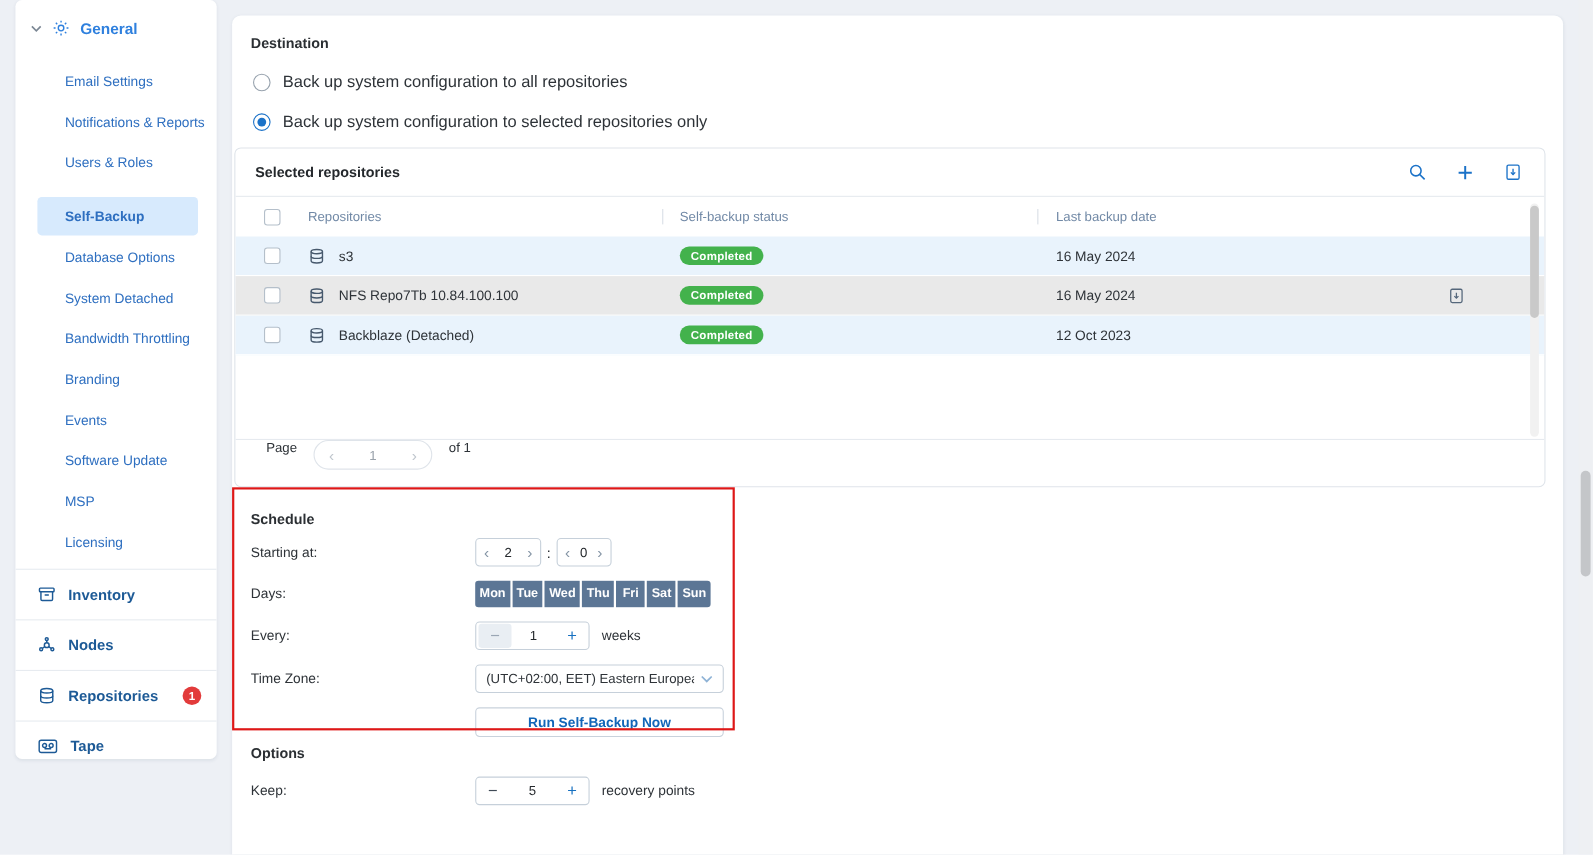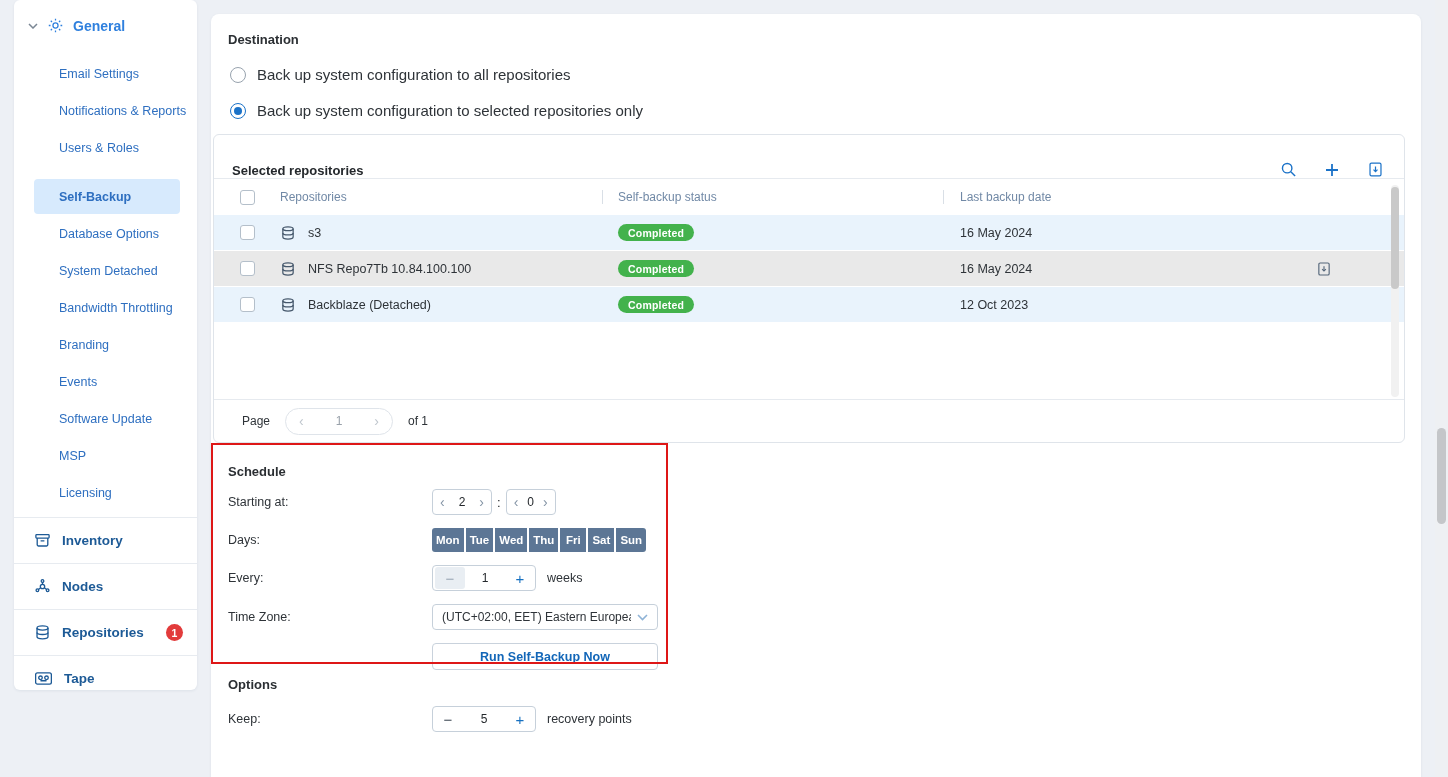--- a/index.html
+++ b/index.html
@@ -26,39 +26,39 @@
   .section-title{font-weight:bold;font-size:13px;color:#2b2f33;margin-left:17px}
   .title-dest{padding-top:18px}
   .radio-row{display:flex;align-items:center;gap:11px;margin:19px 0 0 19px;cursor:pointer}
   .radio{width:16px;height:16px;border-radius:50%;border:1.5px solid #98a3ae;background:#fff;position:relative;flex:none}
   .radio.checked{border-color:#1b72c8}
   .radio.checked::after{content:"";position:absolute;inset:3px;border-radius:50%;background:#1b72c8}
   .radio-label{font-size:15px;color:#2e3338}
 
   
   .repo-panel{position:relative;margin:15px 16px 0 2px;border:1px solid #dfe4ea;border-radius:6px;height:309px;overflow:hidden;background:#fff}
-  .repo-head{height:44px;display:flex;align-items:flex-end;padding:0 20px 0 18px;border-bottom:1px solid #e6eaef}
+  .repo-head{height:44px;display:flex;align-items:center;padding:0 20px 0 18px;border-bottom:1px solid #e6eaef}
   .repo-title{font-weight:bold;font-size:13px;color:#24282c}
   .repo-icons{margin-left:auto;display:flex;gap:27px;align-items:center;color:#1b72c8}
   .repo-icons .hicon{cursor:pointer}
   .tgrid{display:grid;grid-template-columns:66px 338px 342px 356px 1fr;align-items:center}
   .thead{height:36px;color:#7189a6;font-size:12px;position:relative}
   .col-div{position:absolute;width:1px;height:14px;background:#d9dfe6;top:11px}
   .trow{height:36px;font-size:12.5px;border-bottom:1px solid #fff;cursor:pointer}
   .trow.blue{background:#e9f3fc}
   .trow.gray{background:#e9e9e9}
   .cell-check{display:flex;justify-content:center}
   .checkbox{width:15px;height:15px;border:1.5px solid #b4bfca;border-radius:3px;background:#fff;cursor:pointer;flex:none}
   .cell-name{display:flex;align-items:center;gap:12px;color:#2e3338}
   .db-icon{color:#46586c}
   .badge-green{display:inline-block;background:#43b24c;color:#fff;font-size:10.5px;font-weight:bold;padding:2.5px 10px;border-radius:9px;letter-spacing:.2px}
   .cell-date{color:#2e3338}
   .cell-action{color:#55677b;display:flex}
   .repo-empty{height:76px}
-  .repo-pagination{border-top:1px solid #e6eaef;height:43px;display:flex;align-items:center;padding-left:28px;gap:15px;font-size:12px;color:#2e3338}
+  .repo-pagination{border-top:1px solid #e6eaef;height:43px;display:flex;align-items:flex-start;padding-left:28px;gap:15px;font-size:12px;color:#2e3338}
   .pager{display:flex;align-items:center;justify-content:space-between;border:1px solid #dfe4ea;border-radius:14px;height:27px;width:108px;padding:0 13px;color:#bfc6cd;background:#fff}
   .pager .pnum{color:#99a1aa}
   .pager .parr{cursor:pointer;font-size:14px}
   .tbl-scroll{position:absolute;right:5px;top:50px;width:8px;height:212px;background:#f1f1f1;border-radius:4px}
   .tbl-thumb{position:absolute;top:2px;left:0;width:8px;height:102px;background:#c9c9c9;border-radius:4px;cursor:pointer}
 
   
   .title-sched{margin-top:21px}
   .srow{display:flex;align-items:center;margin:13px 0 0 17px}
   .srow.first{margin-top:10px}

